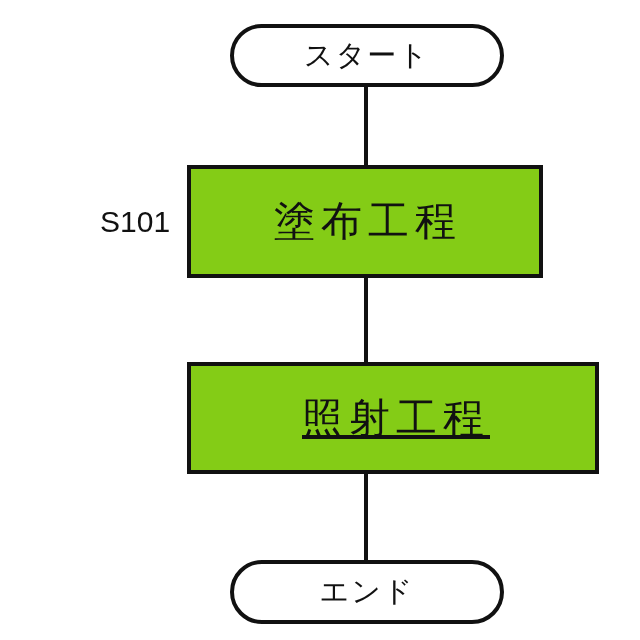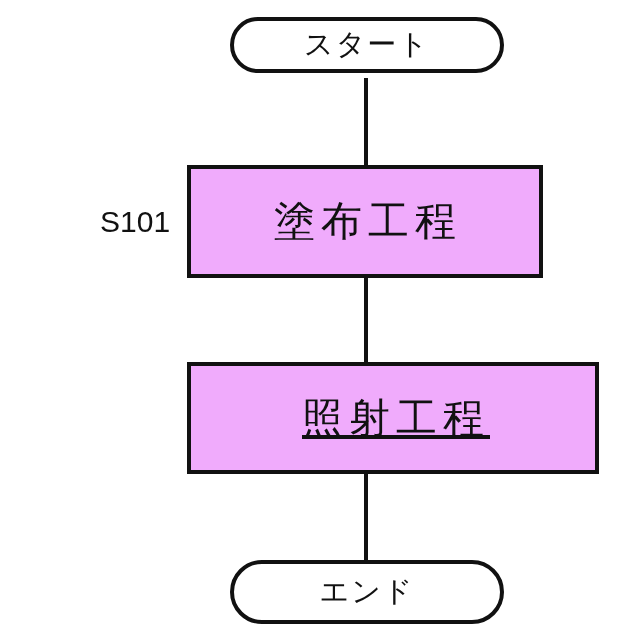--- a/index.html
+++ b/index.html
@@ -30,21 +30,21 @@
   .terminator .t-label {
     font-size: 29px;
     letter-spacing: 2px;
     font-weight: 500;
     white-space: nowrap;
   }
   .process-box {
     position: absolute;
     box-sizing: border-box;
     border: 4px solid #111111;
-    background: #f0abfc;
+    background: #84cc16;
     display: flex;
     align-items: center;
     justify-content: center;
     z-index: 2;
   }
   .process-box .p-label {
     font-size: 41px;
     letter-spacing: 6px;
     font-weight: 500;
     white-space: nowrap;
@@ -59,21 +59,21 @@
     white-space: nowrap;
   }
   .connector {
     position: absolute;
     width: 4px;
     background: #111111;
     z-index: 1;
   }
 
   
-  #start-terminator { left: 230px; top: 17px;  width: 274px; height: 56px; }
+  #start-terminator { left: 230px; top: 24px;  width: 274px; height: 63px; }
   #conn-1           { left: 364px; top: 78px;  height: 92px; }
   #box-s101         { left: 187px; top: 165px; width: 356px; height: 113px; }
   #id-s101          { left: 92px;  top: 205px; margin-left: 8px; }
   #conn-2           { left: 364px; top: 276px; height: 90px; }
   #box-s102         { left: 187px; top: 362px; width: 412px; height: 112px; text-decoration: underline; }
   #id-s102          { left: 92px;  top: 400px; }
   #conn-3           { left: 364px; top: 472px; height: 92px; }
   #end-terminator   { left: 230px; top: 560px; width: 274px; height: 64px; align-items: center; }
 </style>
 </head>

